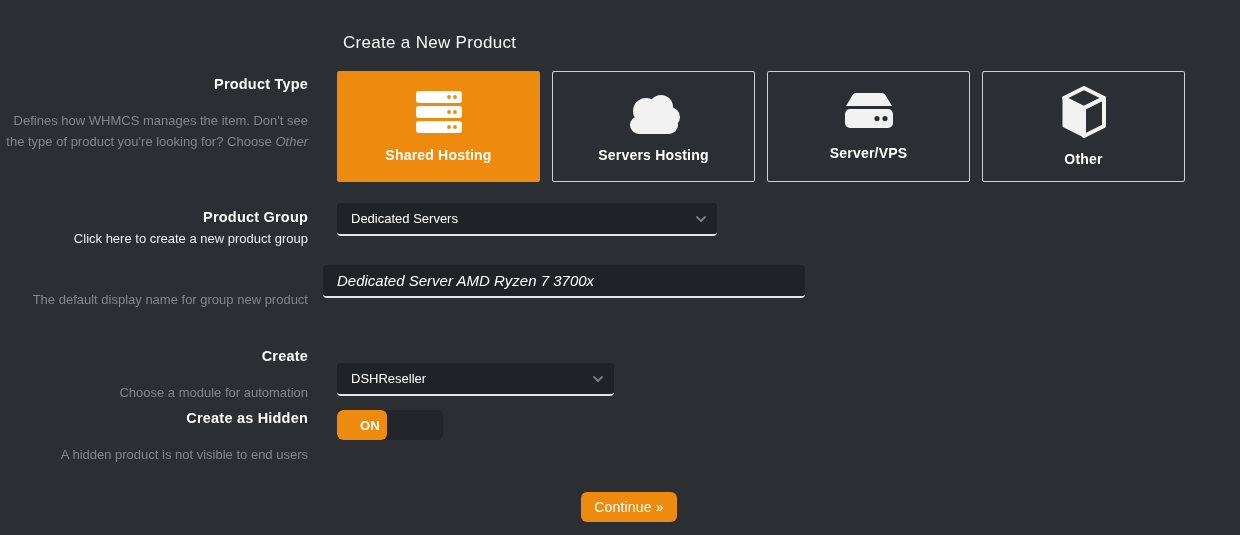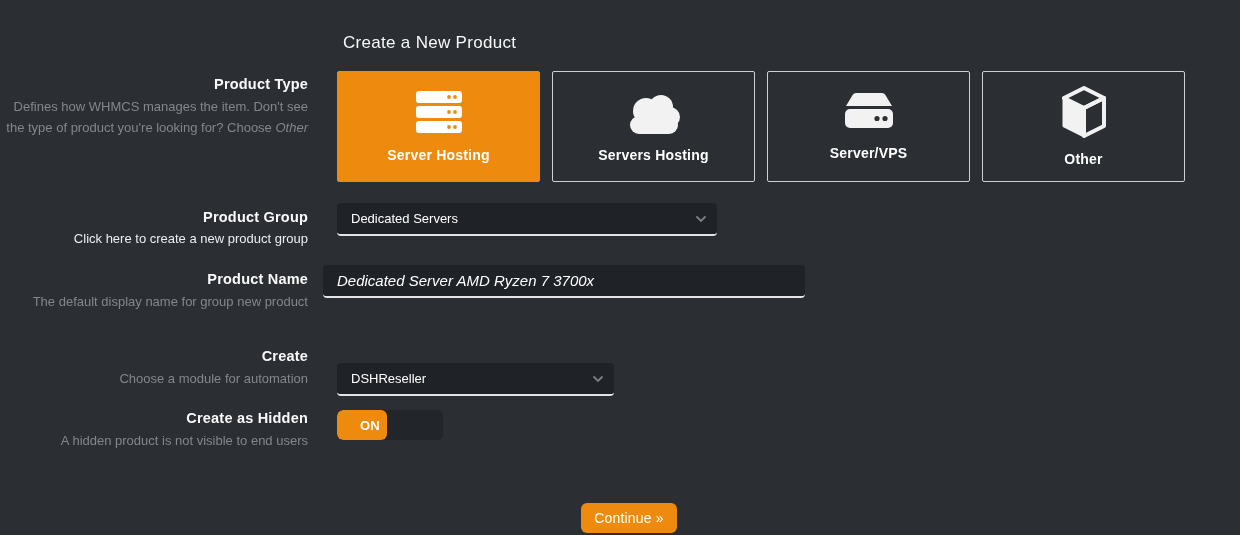--- a/index.html
+++ b/index.html
@@ -13,21 +13,21 @@
   .stage { position:relative; width:1240px; height:535px; }
 
   .page-title {
     position:absolute; left:343px; top:33px;
     font-size:17px; font-weight:500; letter-spacing:.3px; color:#f7f8f9;
   }
 
   
   .field-label-block { position:absolute; left:0; width:308px; text-align:right; }
   .field-label { font-size:14.5px; font-weight:bold; color:#f9f9fa; letter-spacing:.2px; }
-  .field-desc { margin-top:4px; font-size:13px; line-height:21px; color:#83878c; }
+  .field-desc { margin-top:18px; font-size:13px; line-height:21px; color:#83878c; }
   .field-desc em { font-style:italic; }
   .field-link { font-size:13px; line-height:21px; color:#eceef0; text-decoration:none; cursor:pointer; display:inline-block; margin-top:3px; }
 
   
   .cards { position:absolute; left:337px; top:71px; display:flex; gap:12px; }
   .type-card {
     width:203px; height:111px;
     border:1px solid #cfd0d2; border-radius:2px;
     display:flex; flex-direction:column; align-items:center; justify-content:center; gap:13px;
     cursor:pointer; background:transparent;
@@ -57,21 +57,21 @@
     background:#222529; border-radius:6px; cursor:pointer; display:flex; overflow:hidden;
   }
   .toggle .on-seg {
     width:50px; height:30px; background:#ee8b0f; border-radius:6px;
     display:flex; align-items:center; justify-content:center;
     font-size:13px; font-weight:bold; color:#fff; letter-spacing:.3px;padding-left:16px;
   }
 
   
   .continue-btn {
-    position:absolute; left:581px; top:503px; width:96px; height:30px;
+    position:absolute; left:581px; top:492px; width:96px; height:30px;
     background:#ee8b0f; color:#fff; border:none; border-radius:6px;
     font-size:14px; font-family:"Liberation Sans", sans-serif; cursor:pointer;
     display:flex; align-items:center; justify-content:center; letter-spacing:.2px;
   }
 </style>
 </head>
 <body>
 
 <div class="stage">
 
@@ -98,21 +98,21 @@
           <g fill="#ee8b0f">
             <circle cx="34" cy="7" r="1.9"></circle>
               <circle cx="40" cy="7" r="1.9"></circle>
             <circle cx="34" cy="22" r="1.9"></circle>
               <circle cx="40" cy="22" r="1.9"></circle>
             <circle cx="34" cy="37" r="1.9"></circle>
               <circle cx="40" cy="37" r="1.9"></circle>
           </g>
         </svg>
       </span>
-      <span class="card-label">Server Hosting</span>
+      <span class="card-label">Shared Hosting</span>
     </div>
 
     <div class="type-card">
       <span>
         <svg width="64" height="44" viewBox="0 0 64 44" fill="#f2f2f2">
           <circle cx="24" cy="21" r="13"></circle>
           <circle cx="39" cy="17" r="12"></circle>
           <circle cx="48" cy="27" r="10"></circle>
           <rect x="8" y="26" width="48" height="18" rx="9"></rect>
         </svg>
@@ -152,21 +152,20 @@
   <div class="control" style="left:337px; top:203px; width:380px;">
     <span>Dedicated Servers</span>
     <span class="chev">
       <svg width="12" height="12" viewBox="0 0 12 12">
           <path d="M2 4 L6 8 L10 4" fill="none" stroke="#7b8086" stroke-width="1.8" stroke-linecap="round"></path>
         </svg>
     </span>
   </div>
 
   <div class="field-label-block" style="top:271px;">
-    <div class="field-label">Product Name</div>
     <div class="field-desc">The default display name for group new product</div>
   </div>
   <input class="text-input" style="left: 323px; top: 265px; width: 482px; font-style: italic;" value="Dedicated Server AMD Ryzen 7 3700x">
 
   <div class="field-label-block" style="top:348px;">
     <div class="field-label">Create</div>
     <div class="field-desc">Choose a module for automation</div>
   </div>
   <div class="control" style="left:337px; top:347px; width:277px;margin-top:16px;">
     <span>DSHReseller</span>

